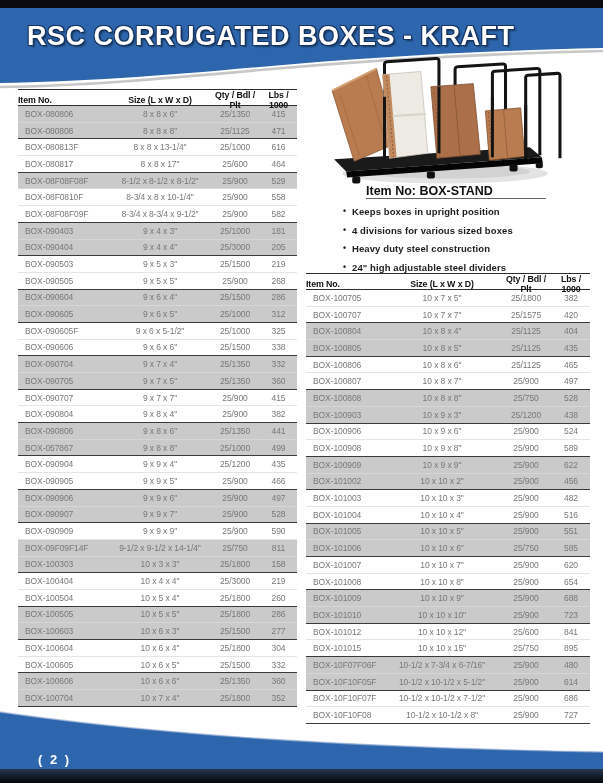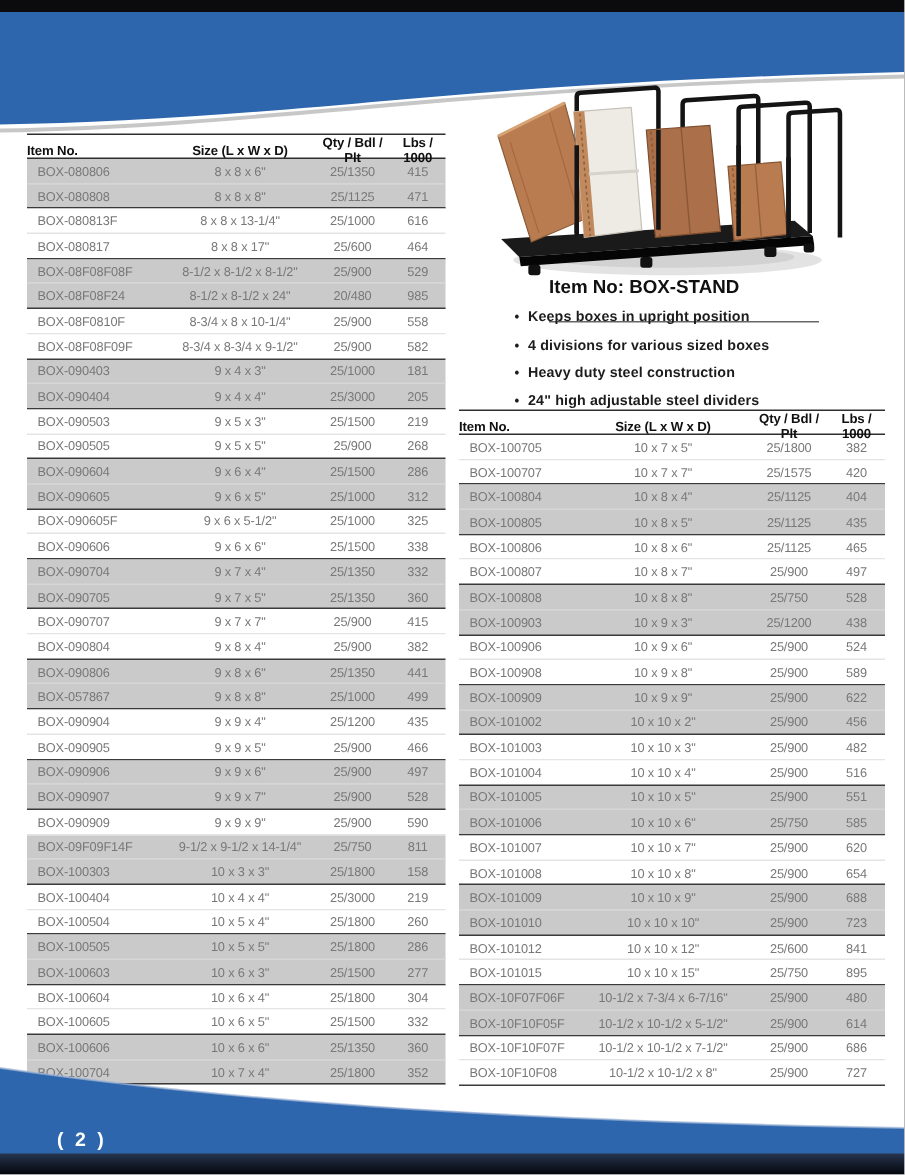--- a/index.html
+++ b/index.html
@@ -38,21 +38,21 @@
   .trow.shaded{background:#cacaca;border-bottom-color:#d6d6d6;}
   .trow.group-end{border-bottom:1.5px solid #3a3a3a;}
   .trow .c0{padding-left:7px;text-align:left;}
   .trow .c1,.trow .c2,.trow .c3,
   .thead .h1,.thead .h2,.thead .h3{text-align:center;}
   
   .stand-illustration{position:absolute;left:326px;top:56px;width:237px;height:137px;}
   .product-heading{
     position:absolute;left:366px;top:184px;width:180px;
     font-size:12.5px;font-weight:bold;color:#101010;
-    padding-bottom:16px;border-bottom:1.5px solid #666;
+    padding-bottom:0;border-bottom:1.5px solid #666;
   }
   .bullet-list{position:absolute;left:343px;top:206px;margin:0;padding:0;list-style:none;}
   .bullet-list li{
     display:flex;align-items:flex-start;margin-bottom:7.5px;
     font-size:9.5px;font-weight:bold;color:#1c1c1c;letter-spacing:.1px;
   }
   .bullet-list .dot{width:9px;flex:0 0 9px;font-size:9px;color:#1c1c1c;}
   
   .footer-swoosh{position:absolute;left:0;bottom:0;width:603px;height:82px;}
   .page-number{
@@ -64,20 +64,21 @@
 <body>
 
 <div class="page">
 
   <div class="topbar"></div>
 
   <svg class="header-swoosh" viewBox="0 0 603 92" preserveAspectRatio="none">
     <path d="M0 79 C80 78 160 71 260 62 C360 53 470 46 603 43" fill="none" stroke="#bdbdbd" stroke-width="2.6" opacity="0.85"></path>
     <path d="M0 0 H603 V40 C470 43 360 50 260 59 C160 68 80 74 0 75 Z" fill="#2d66ad"></path>
   </svg>
+  <div class="page-title">RSC CORRUGATED BOXES - KRAFT</div>
 
   <svg class="stand-illustration" viewBox="0 0 235 135">
     <ellipse cx="118" cy="116" rx="102" ry="10" fill="#e3e3e3"></ellipse>
     <ellipse cx="118" cy="114" rx="84" ry="7" fill="#d2d2d2"></ellipse>
 
     <g stroke="#141414" stroke-width="3" fill="none">
       <path d="M58 98 L58 8 Q58 5.5 60.5 5.3 L109 2 Q112 1.8 112 4.4 L112 92"></path>
       <path d="M128 96 L128 13 Q128 10.5 130.5 10.3 L175 7.5 Q178 7.3 178 9.9 L178 94"></path>
       <path d="M165 100 L165 17 Q165 14.8 167.3 14.6 L209 12 Q212 11.8 212 14.3 L212 98"></path>
       <path d="M198 102 L198 21 Q198 18.8 200.3 18.6 L229.5 16.8 Q232 16.6 232 19.1 L232 101"></path>
@@ -170,26 +171,20 @@
           <span class="c c1">8 x 8 x 17"</span>
           <span class="c c2">25/600</span>
           <span class="c c3">464</span>
         </div>
         <div class="trow shaded">
           <span class="c c0">BOX-08F08F08F</span>
           <span class="c c1">8-1/2 x 8-1/2 x 8-1/2"</span>
           <span class="c c2">25/900</span>
           <span class="c c3">529</span>
         </div>
-        <div class="trow shaded group-end">
-          <span class="c c0">BOX-08F08F24</span>
-          <span class="c c1">8-1/2 x 8-1/2 x 24"</span>
-          <span class="c c2">20/480</span>
-          <span class="c c3">985</span>
-        </div>
         <div class="trow">
           <span class="c c0">BOX-08F0810F</span>
           <span class="c c1">8-3/4 x 8 x 10-1/4"</span>
           <span class="c c2">25/900</span>
           <span class="c c3">558</span>
         </div>
         <div class="trow group-end">
           <span class="c c0">BOX-08F08F09F</span>
           <span class="c c1">8-3/4 x 8-3/4 x 9-1/2"</span>
           <span class="c c2">25/900</span>

